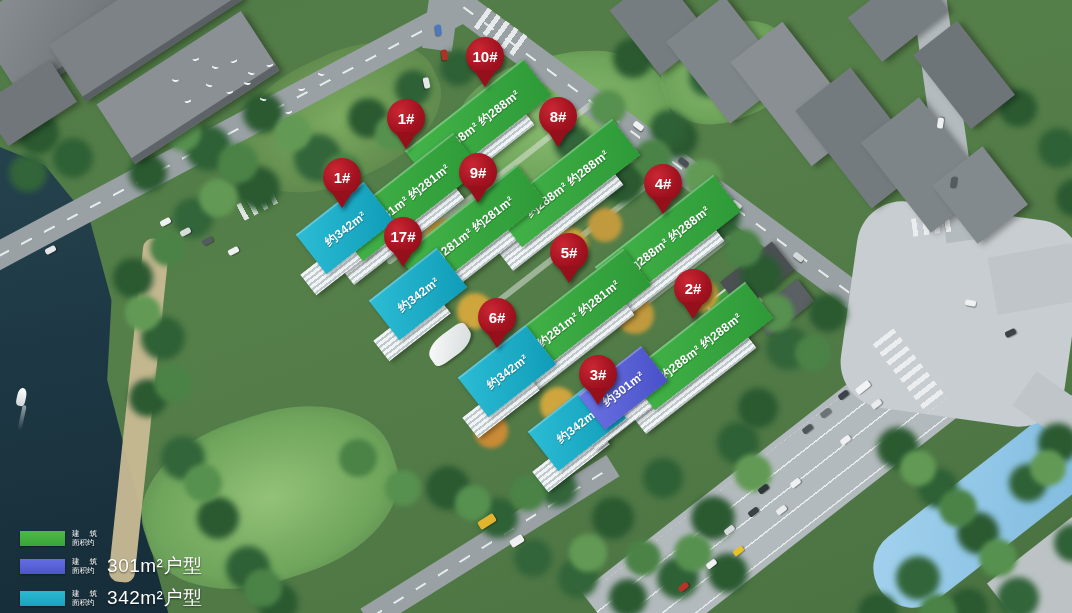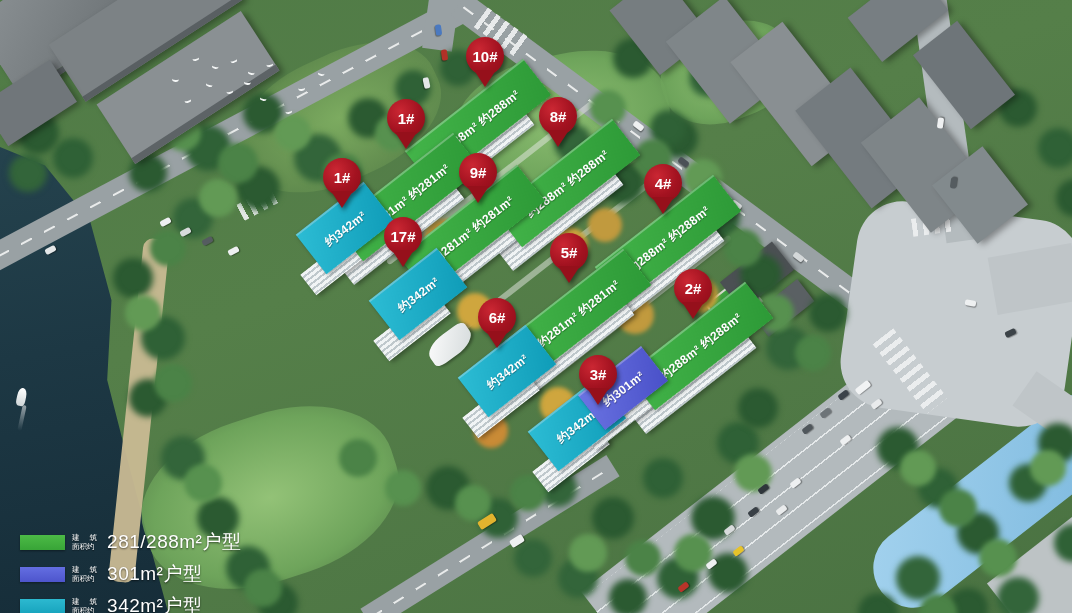--- a/index.html
+++ b/index.html
@@ -295,21 +295,20 @@
       <div class="pin-tail"></div>
     </div>
 
   <div class="legend">
     <div class="lrow">
       <div class="swatch sw0"></div>
       <div class="lpre">
         <span class="l1">建 筑</span>
         <span>面积约</span>
       </div>
-      <span class="lmain">281/288m²户型</span>
     </div>
     <div class="lrow">
       <div class="swatch sw1"></div>
       <div class="lpre">
         <span class="l1">建 筑</span>
         <span>面积约</span>
       </div>
       <span class="lmain">301m²户型</span>
     </div>
     <div class="lrow">

